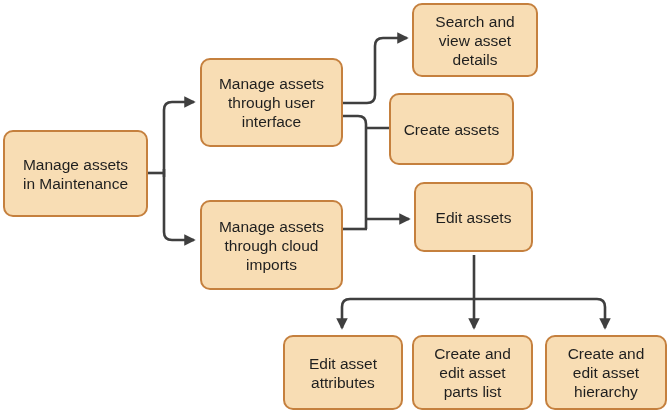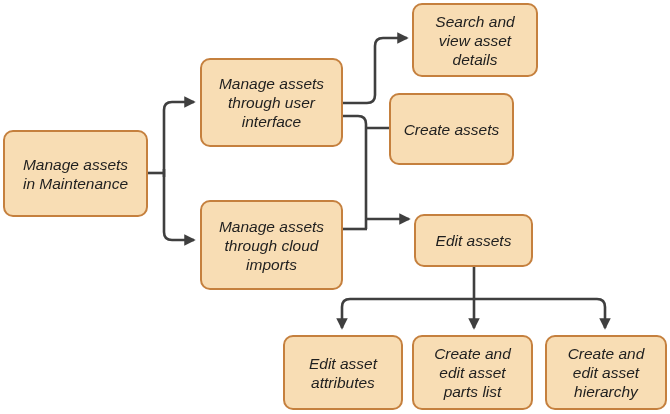--- a/index.html
+++ b/index.html
@@ -24,34 +24,33 @@
     border-radius: 10px;
     display: flex;
     align-items: center;
     justify-content: center;
     text-align: center;
     color: #1f1f1f;
     font-size: 15.5px;
     line-height: 19px;
     white-space: pre-line;
     padding: 2px 4px;
-    font-style: italic;
   }
   .edge {
     fill: none;
     stroke: #3F3F3F;
     stroke-width: 2.6;
   }
   
   #n-root      { left: 3px;   top: 130px; width: 145px; height: 87px; }
   #n-ui        { left: 200px; top: 58px;  width: 143px; height: 89px; }
   #n-cloud     { left: 200px; top: 200px; width: 143px; height: 90px; }
   #n-search    { left: 412px; top: 3px;   width: 126px; height: 74px; }
   #n-create    { left: 389px; top: 93px;  width: 125px; height: 72px; }
-  #n-edit      { left: 414px; top: 182px; width: 119px; height: 53px; margin-top: 32px; }
+  #n-edit      { left: 414px; top: 182px; width: 119px; height: 70px; }
   #n-attrs     { left: 283px; top: 335px; width: 120px; height: 75px; }
   #n-parts     { left: 412px; top: 335px; width: 121px; height: 75px; }
   #n-hierarchy { left: 545px; top: 335px; width: 122px; height: 75px; }
 </style>
 </head>
 <body>
 
 <div id="canvas">
 
   <svg id="connector-layer" viewBox="0 0 670 414" xmlns="http://www.w3.org/2000/svg">

